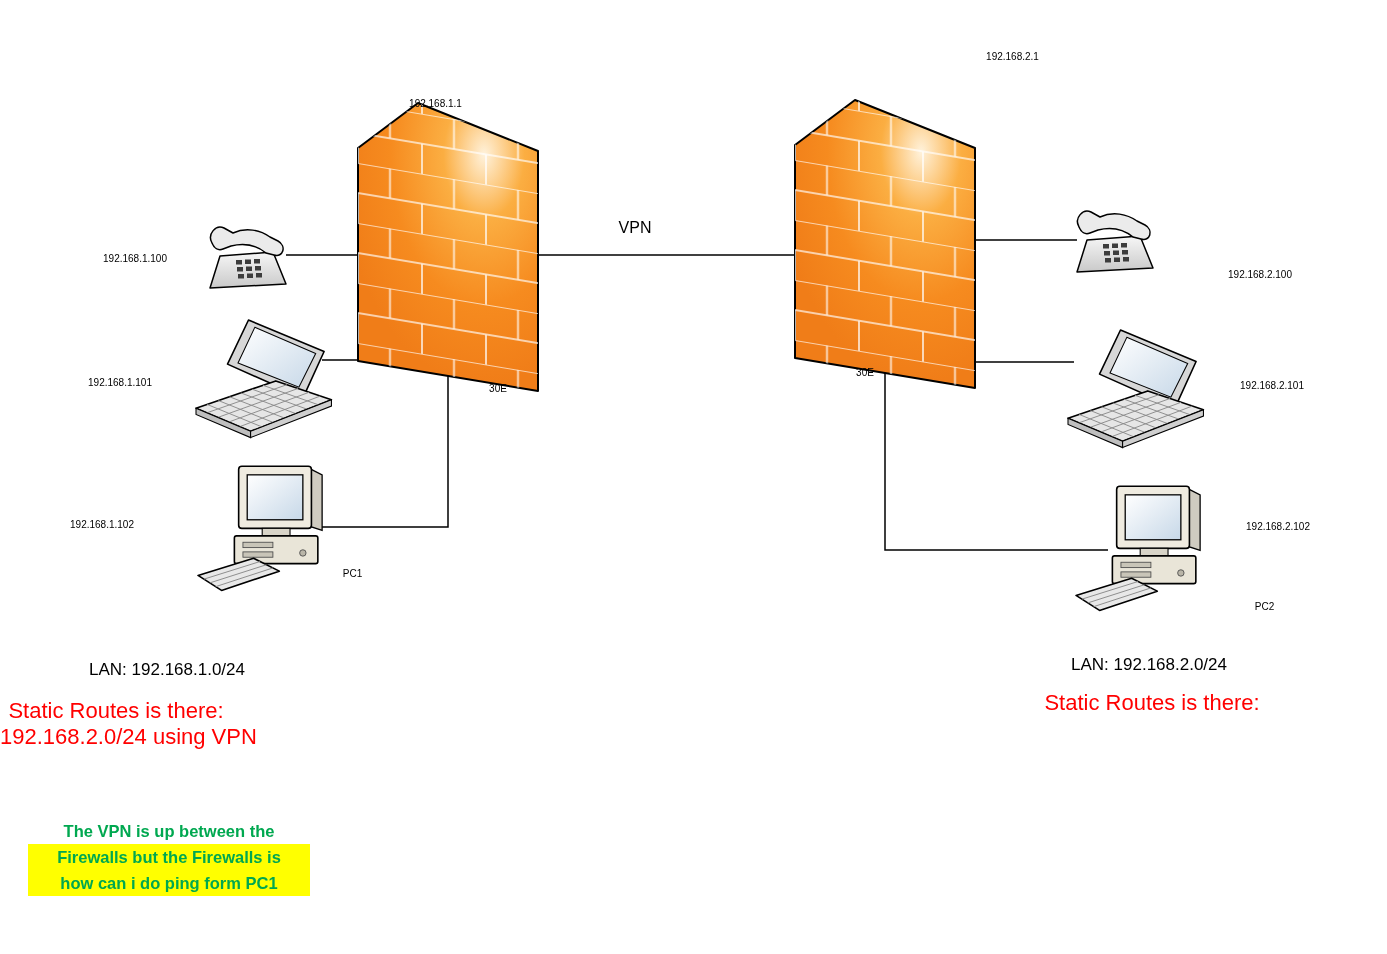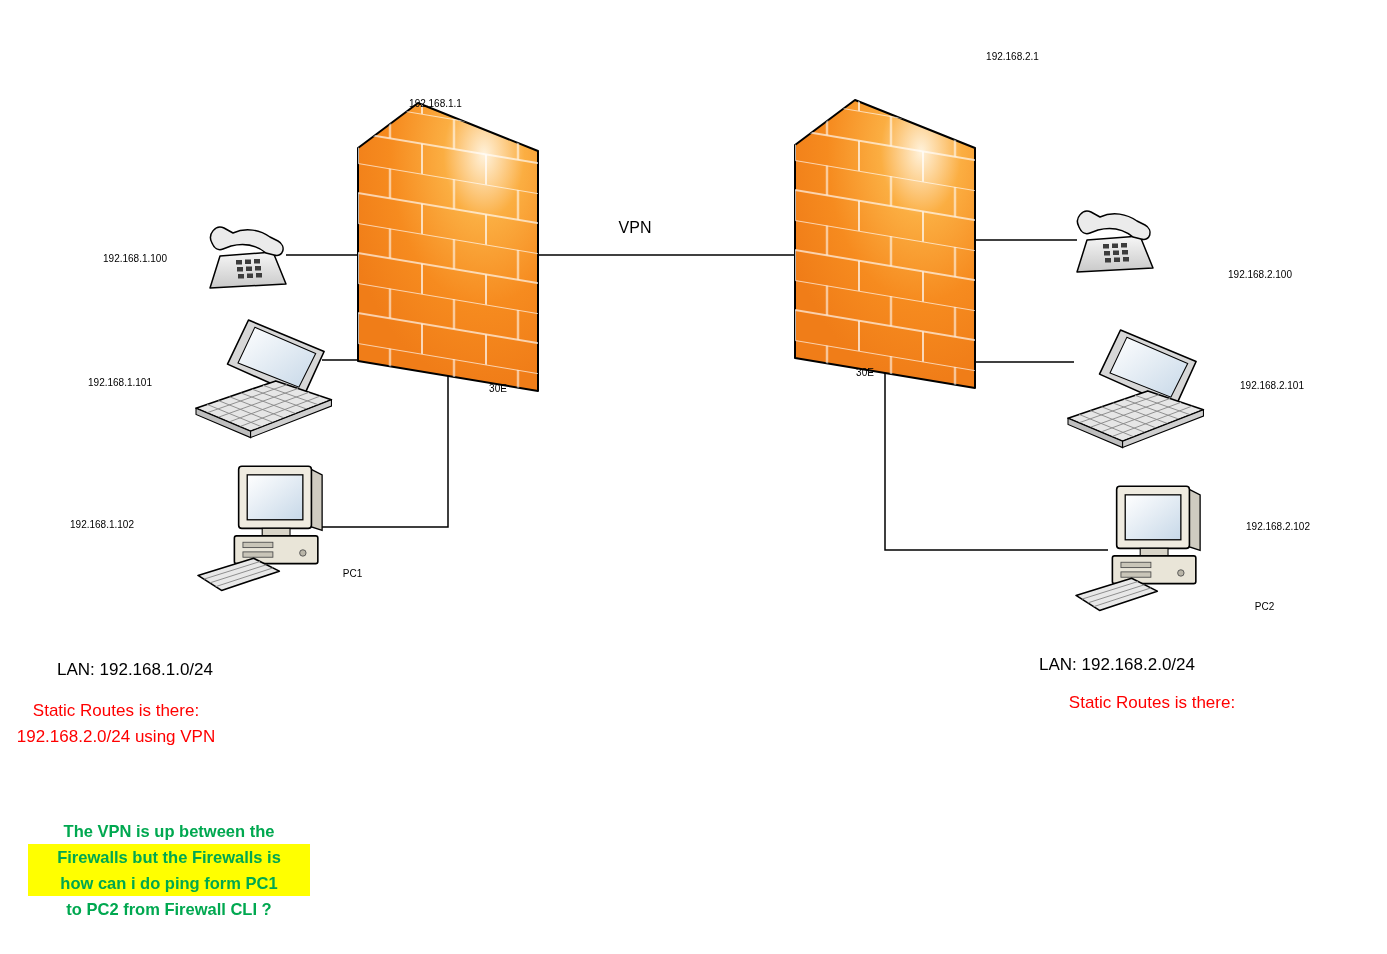--- a/index.html
+++ b/index.html
@@ -2,22 +2,22 @@
 <html style="--firewall-orange: #F68B1F; --static-route-red: #FF0000; --question-green: #00A850; --highlight-yellow: #FFFF00; --connector-black: #000000;"><head>
 <meta charset="utf-8">
 <style>
   html, body { margin: 0; padding: 0; background: #ffffff; }
   body { width: 1387px; height: 954px; position: relative; overflow: hidden;
          font-family: "Liberation Sans", sans-serif; }
   .stage { position: absolute; left: 0; top: 0; width: 1387px; height: 954px; }
   svg.diagram { position: absolute; left: 0; top: 0; }
   .label { position: absolute; color: #000; font-size: 10px; text-align: center;
            white-space: nowrap; }
-  .label.md { font-size: 17px; }
-  .red-block { color: var(--static-route-red, #ff0000); font-size: 17px; line-height: 26px; text-align: center; }
+  .label.md { font-size: 17px; text-align: right; }
+  .red-block { color: var(--static-route-red, #ff0000); font-size: 22px; line-height: 26px; text-align: center; }
   .green-block { color: var(--question-green, #00a850); font-weight: bold;
                  font-size: 16.5px; line-height: 26px; }
   .green-block .hl { background: var(--highlight-yellow, #ffff00); }
 </style>
 </head>
 <body>
 
 <div class="stage">
 
   <svg class="diagram" width="1387" height="954" viewBox="0 0 1387 954">
@@ -158,16 +158,15 @@
   <div class="label" style="left:845px; top:367px; width:40px;">30E</div>
   <div class="label md" style="left:1007px; top:655px; width:220px;">LAN: 192.168.2.0/24</div>
   <div class="label red-block" style="left:1036px; top:690px; width:232px;">
     <div>Static Routes is there:</div>
   </div>
 
   <div class="label green-block" style="left:28px; top:818px; width:282px;">
     <div>The VPN is up between the</div>
     <div class="hl">Firewalls but the Firewalls is</div>
     <div class="hl">how can i do ping form PC1</div>
-    <div>to PC2 from Firewall CLI ?</div>
   </div>
 
 </div>
 
 </body></html>

